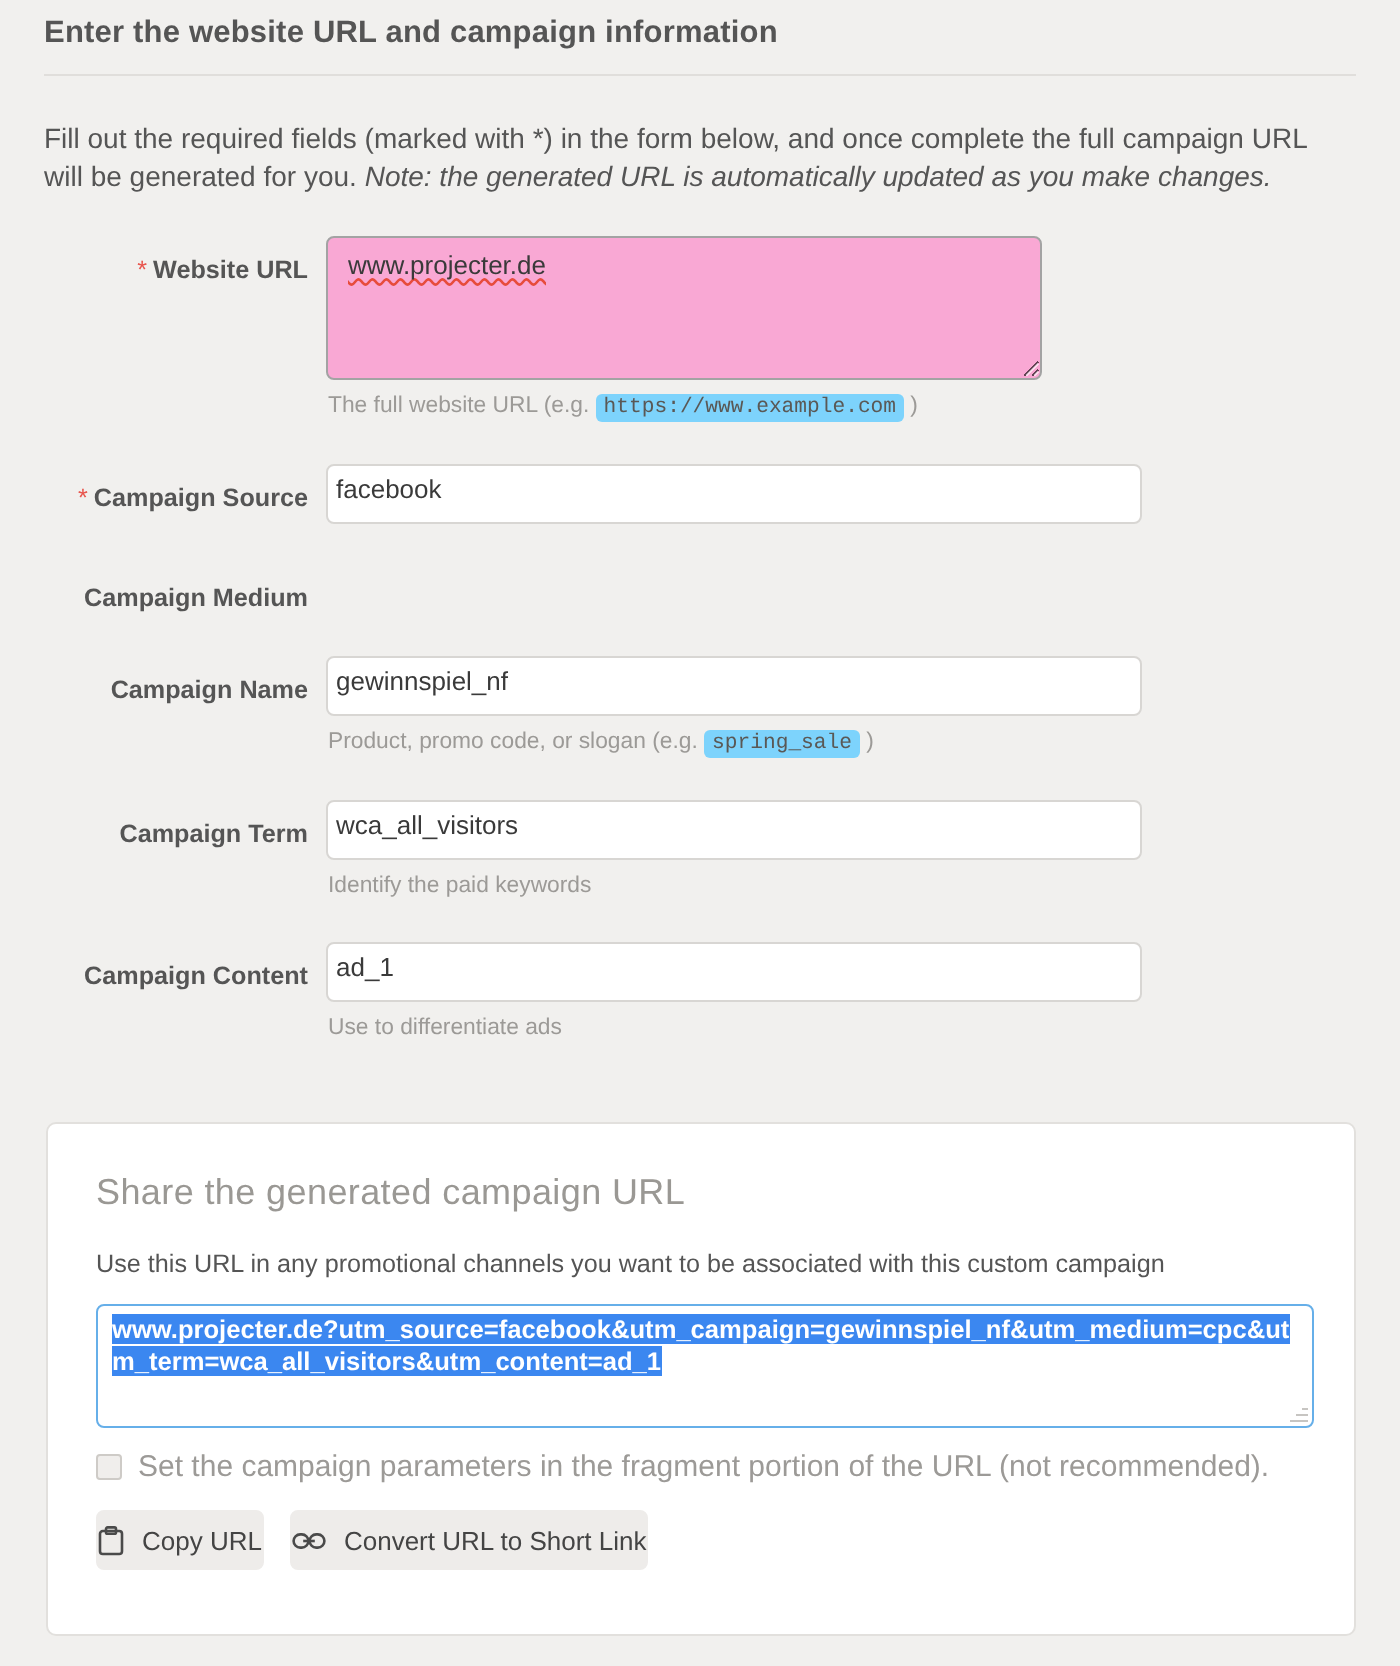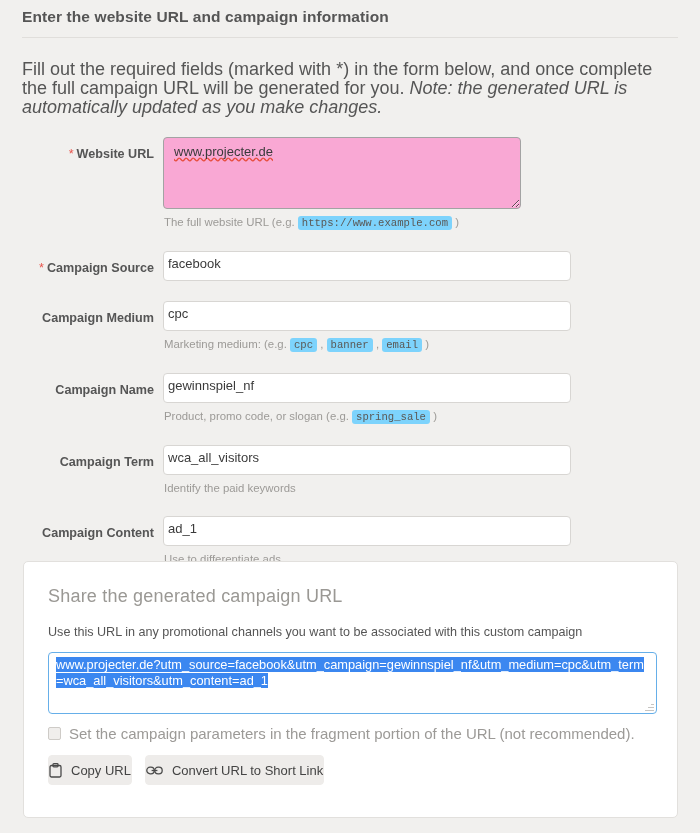--- a/index.html
+++ b/index.html
@@ -29,21 +29,21 @@
     letter-spacing: 0.1px;
   }
   .title-divider {
     height: 1px;
     background: #e0dedb;
     width: 100%;
   }
 
   .intro {
     margin: 22px 22px 0 22px;
-    font-size: 18px;
+    font-size: 14px;
     line-height: 19px;
     color: #555;
     width: 648px;
   }
   .intro .note {
     font-style: italic;
   }
 
   
   .form {
@@ -160,20 +160,21 @@
     border-radius: 4px;
     background: #ffffff;
     padding: 4px 6px 4px 7px;
     font-family: "Liberation Sans", sans-serif;
     font-size: 12.8px;
     line-height: 15.5px;
     color: #333;
     overflow: hidden;
     position: relative;
     word-break: break-all;
+    font-weight: bold;
   }
   .generated-url .sel {
     background: #3b87f0;
     color: #ffffff;
     box-decoration-break: clone;
     -webkit-box-decoration-break: clone;
   }
   .ta-grip {
     position: absolute;
     right: 2px;
@@ -256,24 +257,20 @@
   <div class="form-row">
     <div class="form-label"><span class="req-star">*</span><span>Campaign Source</span></div>
     <div class="field-col">
       <div class="text-input"><span>facebook</span></div>
     </div>
   </div>
   <div class="row-gap"></div>
 
   <div class="form-row">
     <div class="form-label"><span>Campaign Medium</span></div>
-    <div class="field-col">
-      <div class="text-input"><span>cpc</span></div>
-      <div class="help-text"><span>Marketing medium: (e.g. </span><span class="code-chip">cpc</span><span> , </span><span class="code-chip">banner</span><span> , </span><span class="code-chip">email</span><span> )</span></div>
-    </div>
   </div>
   <div class="row-gap"></div>
 
   <div class="form-row">
     <div class="form-label"><span>Campaign Name</span></div>
     <div class="field-col">
       <div class="text-input"><span>gewinnspiel_nf</span></div>
       <div class="help-text"><span>Product, promo code, or slogan (e.g. </span><span class="code-chip">spring_sale</span><span> )</span></div>
     </div>
   </div>

